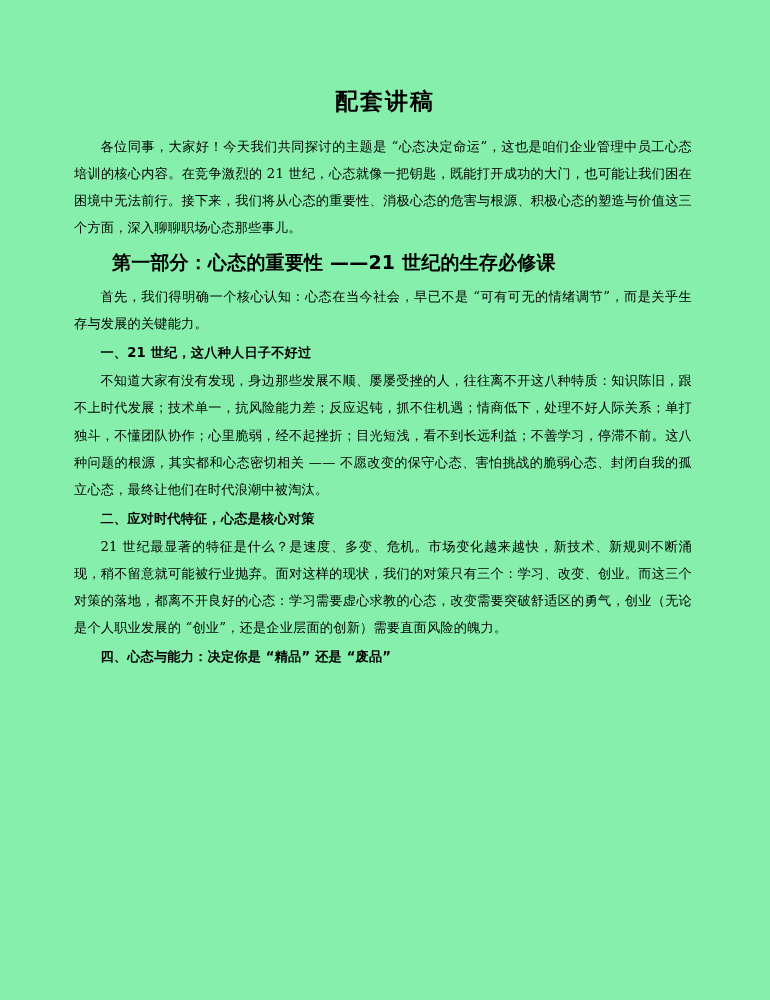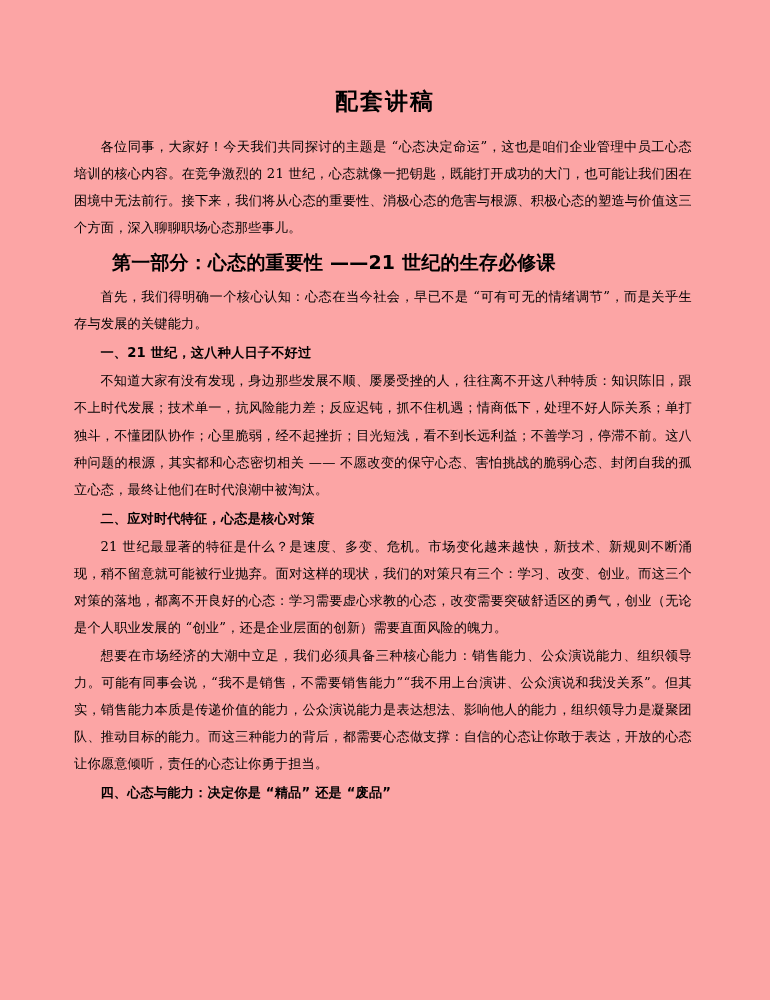--- a/index.html
+++ b/index.html
@@ -12,21 +12,21 @@
     height: 1000px;
     font-family: "DejaVu Serif", "Liberation Serif", serif;
     color: #000000;
     overflow: hidden;
   }
   .page {
     box-sizing: border-box;
     width: 770px;
     height: 1000px;
     padding: 72px 74px 40px 74px;
-    background: #fca5a5;
+    background: #86efac;
   }
   .doc-title {
     text-align: center;
     font-size: 23px;
     font-weight: bold;
     letter-spacing: 2px;
     margin: 14px 0 16px 0;
     font-family: "DejaVu Sans", "Liberation Sans", sans-serif;
   }
   p.body-text {
@@ -63,15 +63,14 @@
 <div class="page">
   <h1 class="doc-title">配套讲稿</h1>
 
   <p class="body-text">各位同事，大家好！今天我们共同探讨的主题是 “心态决定命运”，这也是咱们企业管理中员工心态培训的核心内容。在竞争激烈的 21 世纪，心态就像一把钥匙，既能打开成功的大门，也可能让我们困在困境中无法前行。接下来，我们将从心态的重要性、消极心态的危害与根源、积极心态的塑造与价值这三个方面，深入聊聊职场心态那些事儿。</p>
   <p class="heading-1">第一部分：心态的重要性 ——21 世纪的生存必修课</p>
   <p class="body-text">首先，我们得明确一个核心认知：心态在当今社会，早已不是 “可有可无的情绪调节”，而是关乎生存与发展的关键能力。</p>
   <p class="heading-2">一、21 世纪，这八种人日子不好过</p>
   <p class="body-text">不知道大家有没有发现，身边那些发展不顺、屡屡受挫的人，往往离不开这八种特质：知识陈旧，跟不上时代发展；技术单一，抗风险能力差；反应迟钝，抓不住机遇；情商低下，处理不好人际关系；单打独斗，不懂团队协作；心里脆弱，经不起挫折；目光短浅，看不到长远利益；不善学习，停滞不前。这八种问题的根源，其实都和心态密切相关 ——  不愿改变的保守心态、害怕挑战的脆弱心态、封闭自我的孤立心态，最终让他们在时代浪潮中被淘汰。</p>
   <p class="heading-2">二、应对时代特征，心态是核心对策</p>
   <p class="body-text">21 世纪最显著的特征是什么？是速度、多变、危机。市场变化越来越快，新技术、新规则不断涌现，稍不留意就可能被行业抛弃。面对这样的现状，我们的对策只有三个：学习、改变、创业。而这三个对策的落地，都离不开良好的心态：学习需要虚心求教的心态，改变需要突破舒适区的勇气，创业（无论是个人职业发展的 “创业”，还是企业层面的创新）需要直面风险的魄力。</p>
-  <p class="body-text">想要在市场经济的大潮中立足，我们必须具备三种核心能力：销售能力、公众演说能力、组织领导力。可能有同事会说，“我不是销售，不需要销售能力”“我不用上台演讲、公众演说和我没关系”。但其实，销售能力本质是传递价值的能力，公众演说能力是表达想法、影响他人的能力，组织领导力是凝聚团队、推动目标的能力。而这三种能力的背后，都需要心态做支撑：自信的心态让你敢于表达，开放的心态让你愿意倾听，责任的心态让你勇于担当。</p>
   <p class="heading-2">四、心态与能力：决定你是 “精品” 还是 “废品”</p>
 </div>
 
 </body></html>

